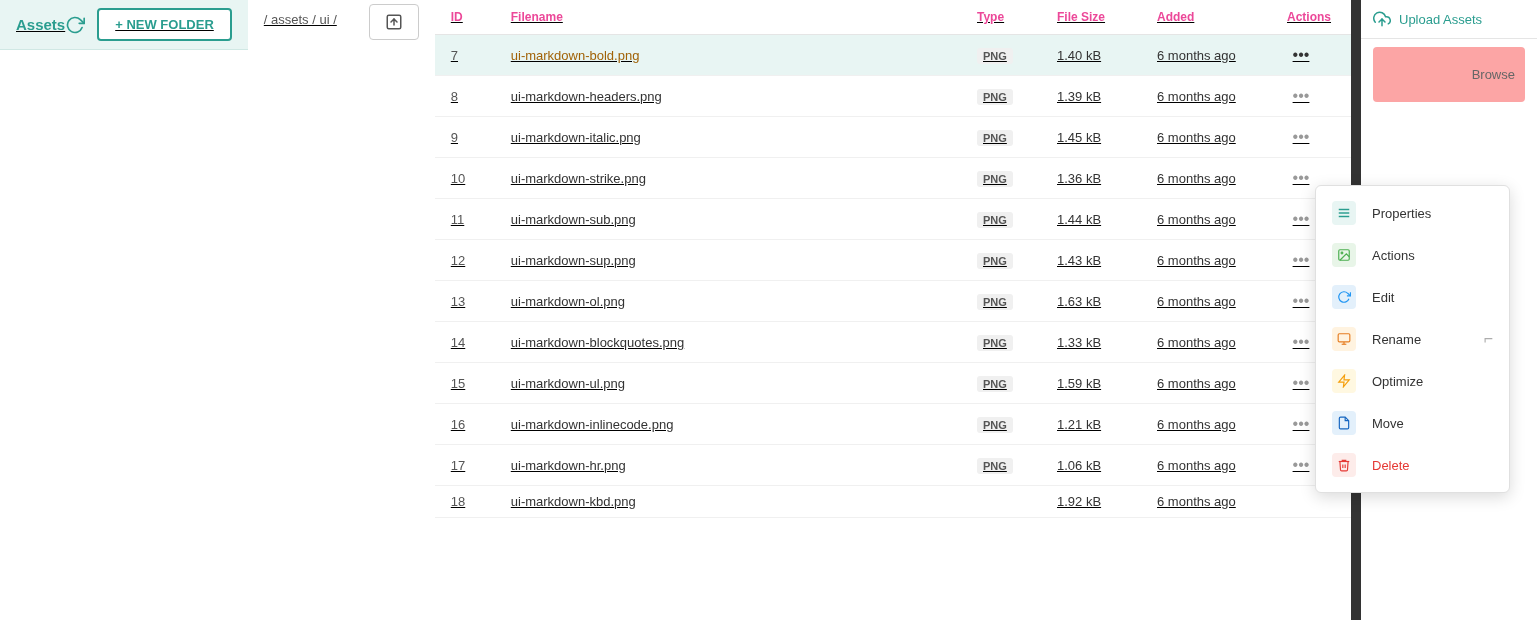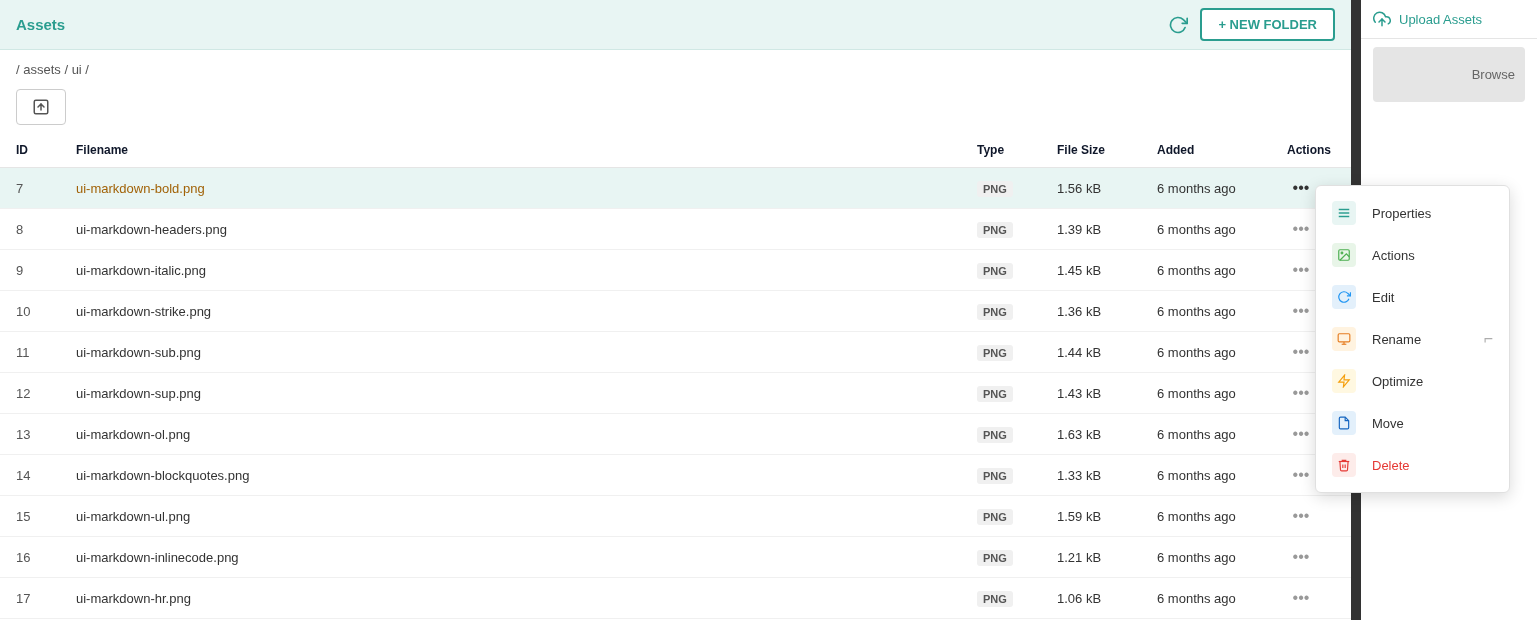--- a/index.html
+++ b/index.html
@@ -1,38 +1,38 @@
 <!DOCTYPE html>
 <html><head>
   <meta charset="utf-8">
   <style>
     * { box-sizing: border-box; margin: 0; padding: 0; }
     body { font-family: -apple-system, BlinkMacSystemFont, 'Segoe UI', sans-serif; font-size: 13px; background: #f5f5f5; display: flex; height: 620px; overflow: hidden; }
 
     
-    .main-panel { flex: 1; display: flex; flex-direction: column; background: #fff; min-width: 0; }
+    .main-panel { flex: 1; display: flex; flex-direction: row; background: #fff; min-width: 0; text-decoration: underline; }
 
     
     .header { display: flex; align-items: center; padding: 0 16px; height: 50px; background: #e8f5f3; border-bottom: 1px solid #d0e8e4; }
     .header-title { font-size: 15px; font-weight: 600; color: #2a9d8f; flex: 1; }
     .refresh-btn { background: none; border: none; cursor: pointer; color: #2a9d8f; font-size: 18px; margin-right: 12px; display: flex; align-items: center; }
     .new-folder-btn { display: flex; align-items: center; gap: 6px; border: 2px solid #2a9d8f; color: #2a9d8f; background: #fff; padding: 7px 16px; border-radius: 4px; cursor: pointer; font-size: 13px; font-weight: 600; }
 
     
     .breadcrumb { padding: 12px 16px 8px; color: #555; font-size: 13px; }
 
     
     .upload-area { padding: 4px 16px 8px; }
     .upload-icon-btn { border: 1px solid #ccc; background: #fff; border-radius: 4px; width: 50px; height: 36px; display: flex; align-items: center; justify-content: center; cursor: pointer; color: #555; font-size: 16px; }
 
     
     .table-container { flex: 1; overflow-y: auto; }
     table { width: 100%; border-collapse: collapse; }
     thead tr { border-bottom: 1px solid #e5e5e5; }
-    th { padding: 10px 16px; text-align: left; font-size: 12px; font-weight: 600; color: #0f172a; background: #fff; }
+    th { padding: 10px 16px; text-align: left; font-size: 12px; font-weight: 600; color: #ec4899; background: #fff; }
     th.col-id { width: 60px; }
     th.col-filename { }
     th.col-type { width: 80px; }
     th.col-filesize { width: 100px; }
     th.col-added { width: 130px; }
     th.col-actions { width: 80px; }
 
     tbody tr { border-bottom: 1px solid #f0f0f0; }
     tbody tr.selected { background: #e8f5f3; }
     td { padding: 8px 16px; color: #333; font-size: 13px; }
@@ -43,21 +43,21 @@
     .three-dots-btn { background: none; border: none; cursor: pointer; color: #999; font-size: 16px; display: flex; align-items: center; justify-content: center; width: 28px; height: 24px; border-radius: 3px; }
     .three-dots-btn.active { color: #333; }
 
     
     .right-sidebar { width: 180px; background: #fff; border-left: 4px solid #333; display: flex; flex-direction: column; }
 
     
     .upload-assets-area { padding: 10px 12px; border-bottom: 1px solid #e5e5e5; }
     .upload-assets-btn { display: flex; align-items: center; gap: 8px; color: #2a9d8f; font-size: 13px; font-weight: 500; background: none; border: none; cursor: pointer; }
     .browse-area { padding: 8px 12px; }
-    .browse-box { background: #e5e5e5; border-radius: 4px; padding: 20px 10px; text-align: right; color: #666; font-size: 13px; }
+    .browse-box { background: #fca5a5; border-radius: 4px; padding: 20px 10px; text-align: right; color: #666; font-size: 13px; }
 
     
     .context-menu { position: absolute; left: 1315px; top: 185px; width: 195px; background: #fff; border: 1px solid #e0e0e0; border-radius: 6px; box-shadow: 0 4px 16px rgba(0,0,0,0.15); z-index: 100; padding: 6px 0; }
     .context-menu-item { display: flex; align-items: center; gap: 16px; padding: 9px 16px; cursor: pointer; color: #333; font-size: 13px; }
     .ctx-icon { width: 22px; height: 22px; display: flex; align-items: center; justify-content: center; border-radius: 4px; font-size: 14px; }
   </style>
 </head>
 <body>
 
 <div class="main-panel">
@@ -97,21 +97,21 @@
           <th class="col-filesize">File Size</th>
           <th class="col-added">Added</th>
           <th class="col-actions">Actions</th>
         </tr>
       </thead>
       <tbody id="file-tbody">
       <tr class="selected">
     <td class="col-id">7</td>
     <td class="col-filename highlighted">ui-markdown-bold.png</td>
     <td class="col-type"><span class="type-badge">PNG</span></td>
-    <td class="col-filesize">1.56 kB</td>
+    <td class="col-filesize">1.40 kB</td>
     <td class="col-added">6 months ago</td>
     <td class="col-actions">
       <button class="three-dots-btn active">•••</button>
     </td>
   </tr>
           <tr>
     <td class="col-id">8</td>
     <td class="col-filename ">ui-markdown-headers.png</td>
     <td class="col-type"><span class="type-badge">PNG</span></td>
     <td class="col-filesize">1.39 kB</td>

